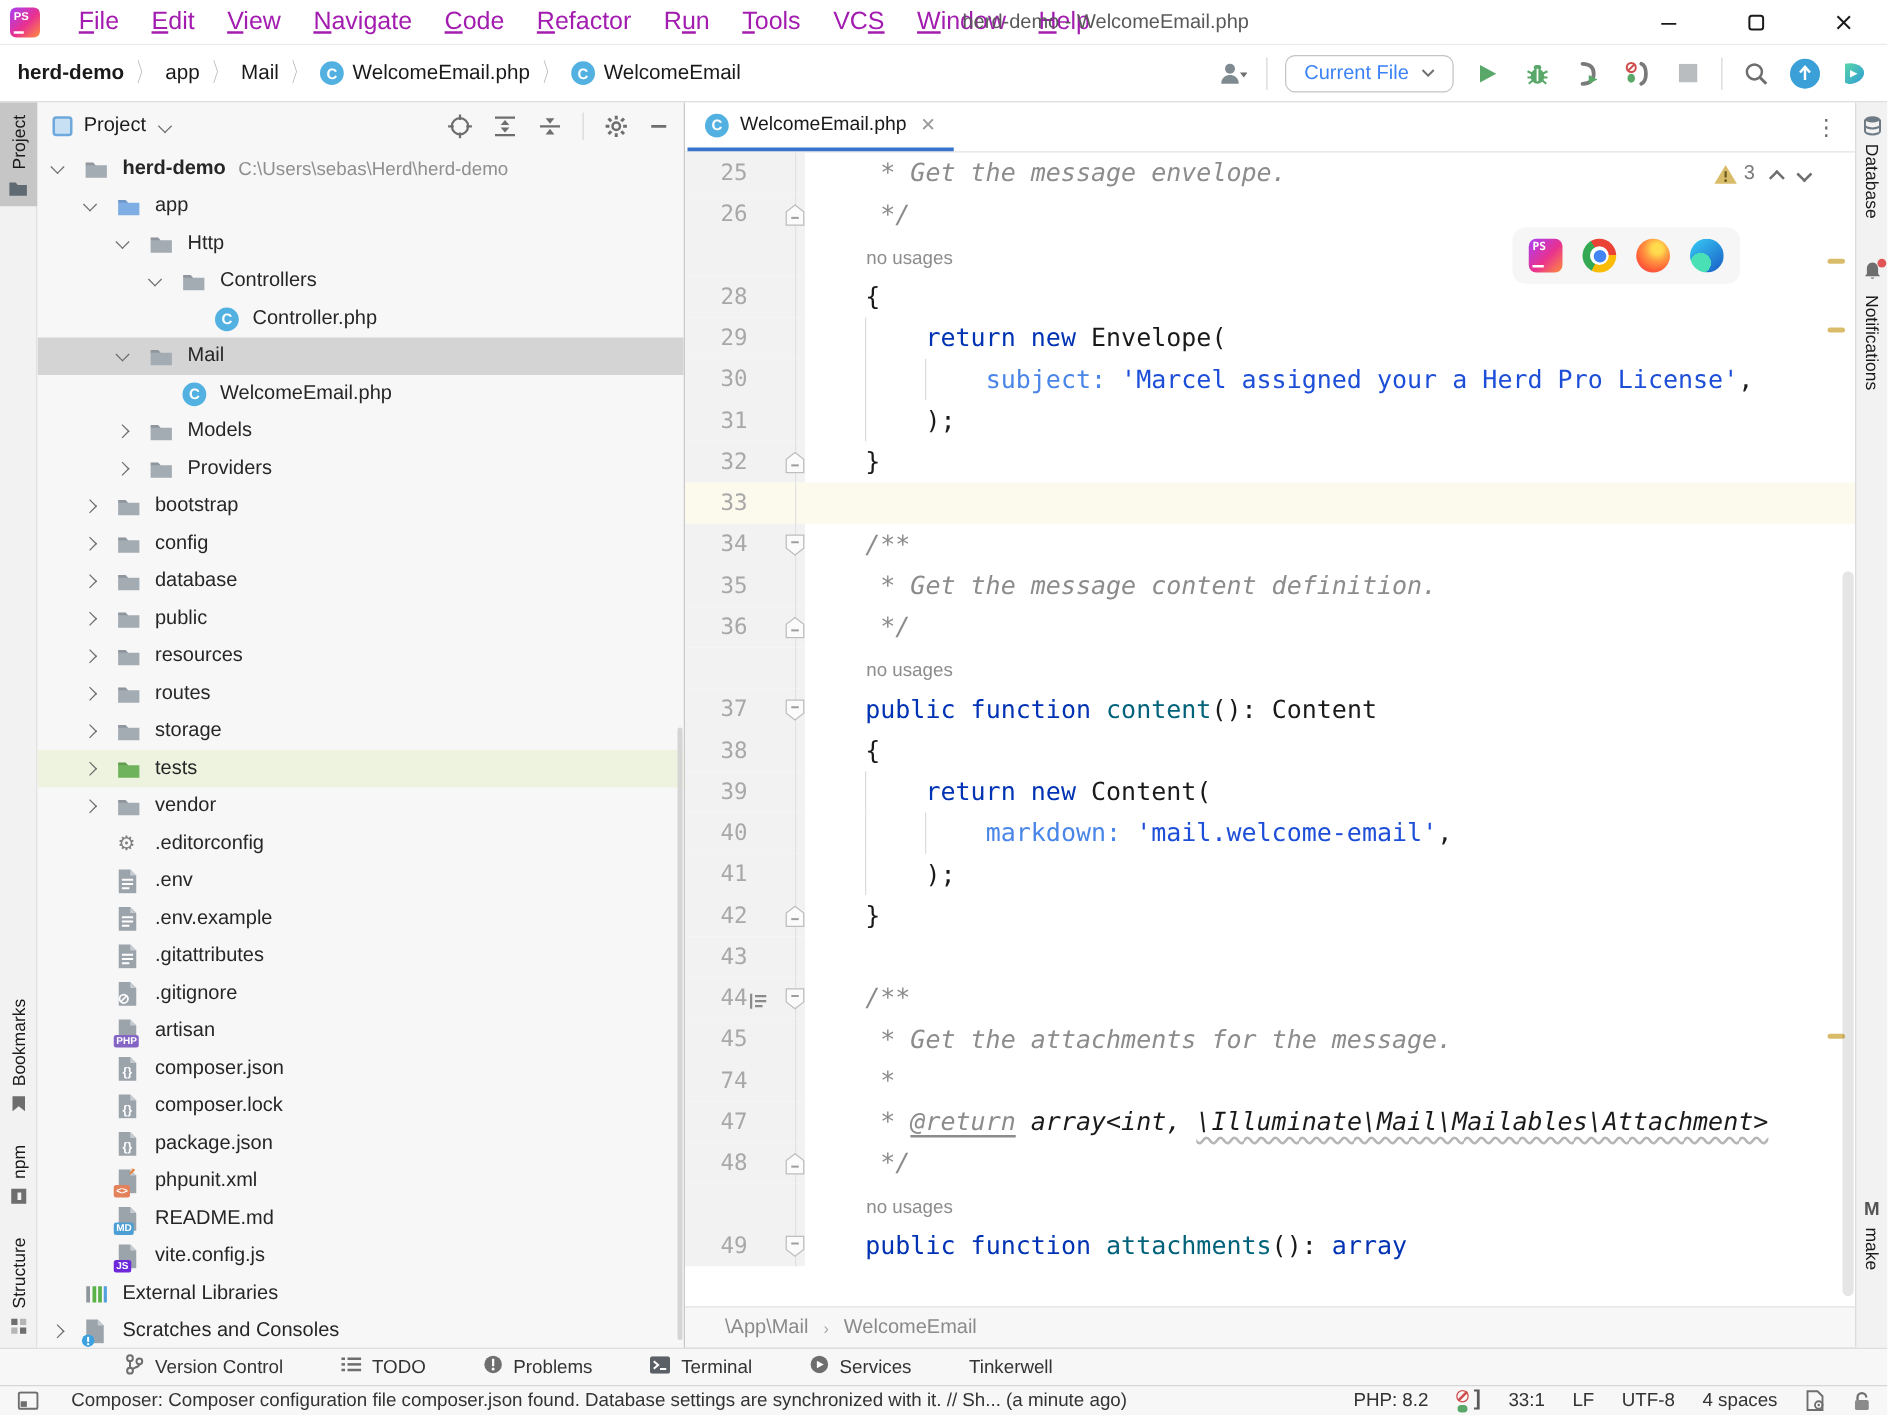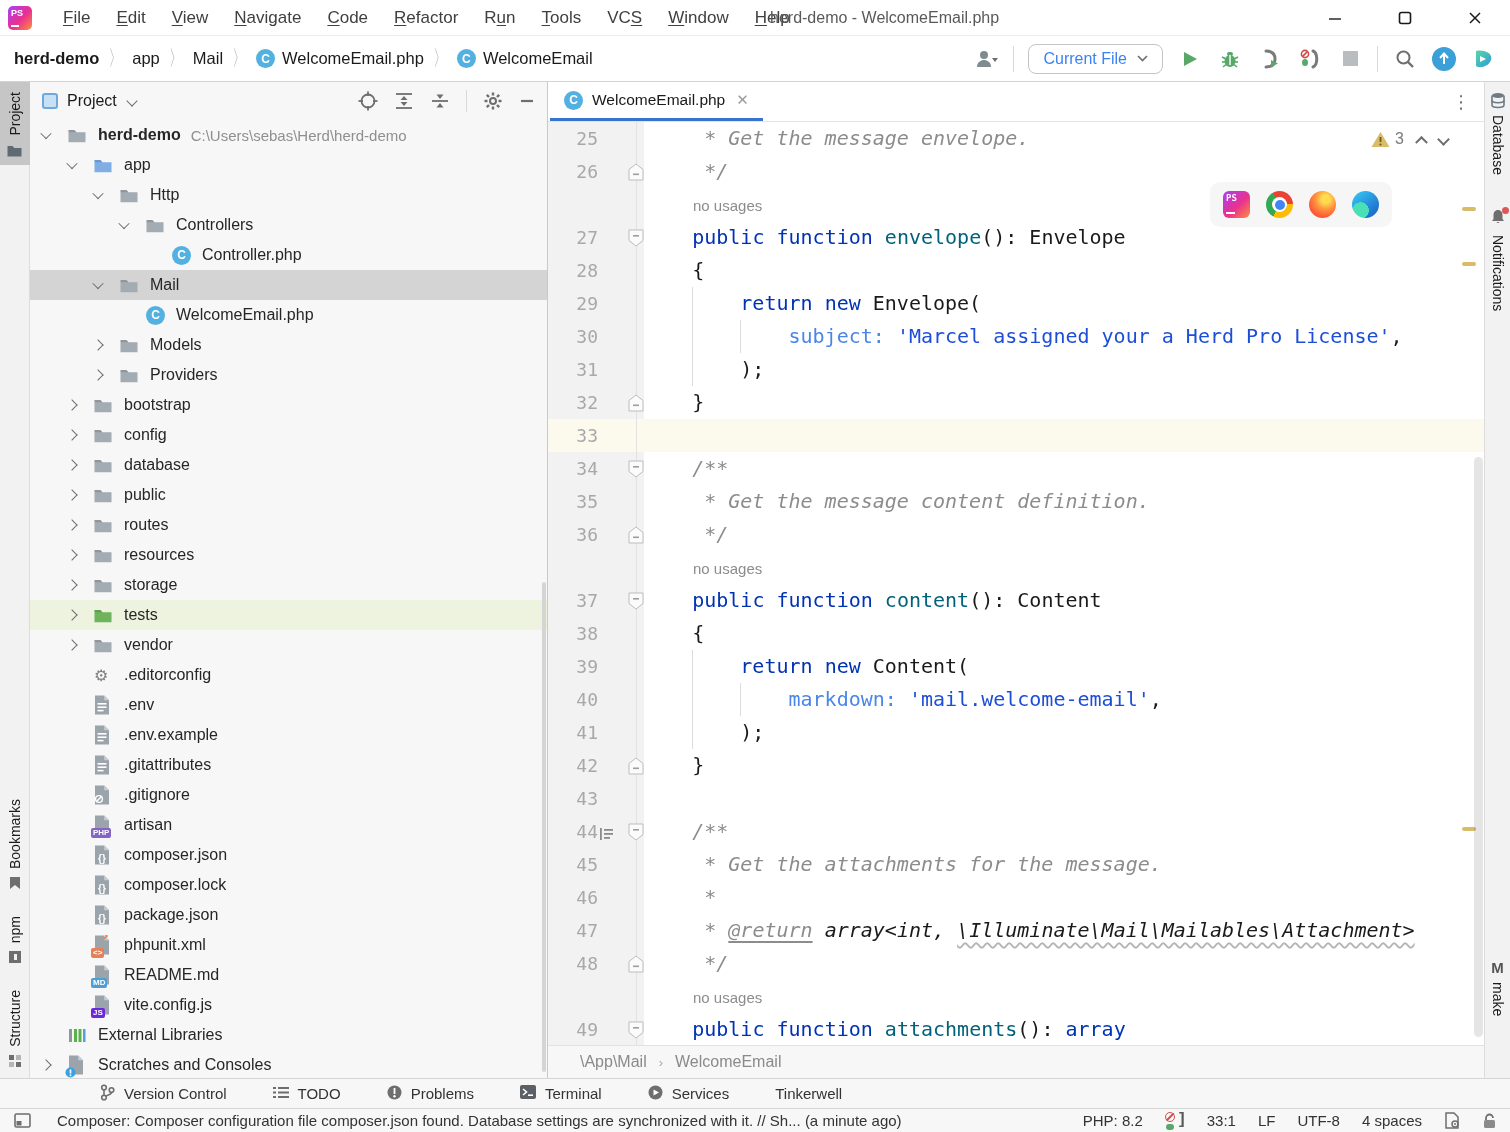--- a/index.html
+++ b/index.html
@@ -8,21 +8,21 @@
   .app { width:1510px; height:1132px; display:flex; flex-direction:column; background:#fff; color:#1a1a1a; }
 
   
   .titlebar { height:36px; flex:0 0 36px; display:flex; align-items:center; background:#fff; border-bottom:1px solid #ececec; position:relative; }
   .ps-logo { width:24px; height:24px; margin-left:8px; border-radius:5px;
     background:linear-gradient(135deg,#a940f5 0%,#e9318f 55%,#ff8e3c 100%);
     position:relative; flex:0 0 24px; }
   .ps-logo span { position:absolute; top:2px; left:3px; color:#fff; font-size:9px; font-weight:bold; }
   .ps-logo i { position:absolute; left:3px; bottom:3px; width:8px; height:2px; background:#fff; }
   .menus { display:flex; margin-left:18px; }
-  .menu-item { padding:0 13px; font-size:17px; color:#404040; cursor:default; }
+  .menu-item { padding:0 13px; font-size:20px; color:#a21caf; cursor:default; }
   .menu-item u { text-decoration:underline; text-underline-offset:2px; }
   .win-title { position:absolute; left:770px; top:0; height:36px; line-height:36px; font-size:16px; color:#595959; }
   .win-controls { margin-left:auto; display:flex; height:36px; }
   .win-btn { width:70px; height:36px; display:flex; align-items:center; justify-content:center; }
 
   
   .toolbar { height:46px; flex:0 0 46px; display:flex; align-items:center; background:#fff; border-bottom:1px solid #d4d4d4; padding:0 14px; }
   .crumbs { display:flex; align-items:center; gap:9px; font-size:16.5px; }
   .crumb { display:flex; align-items:center; gap:7px; color:#1a1a1a; }
   .crumb.bold { font-weight:bold; }
@@ -536,34 +536,34 @@
             <span class="indent" style="width: 26px;"></span>
             <span class="tchev">
               <span class="chev closed"></span>
             </span>
             <span class="ticon">
               <svg width="18" height="15">
                 <path d="M0.5 2 h6 l2 2.2 h9 v10 h-17 z" fill="#a3abb3"></path>
                 <path d="M0.5 2 h6 l2 2.2 h-8 z" fill="rgba(0,0,0,0.12)"></path>
               </svg>
             </span>
+            <span class="tlabel">resources</span>
+          </div>
+          <div class="trow">
+            <span class="indent" style="width: 26px;"></span>
+            <span class="tchev">
+              <span class="chev closed"></span>
+            </span>
+            <span class="ticon">
+              <svg width="18" height="15">
+                <path d="M0.5 2 h6 l2 2.2 h9 v10 h-17 z" fill="#a3abb3"></path>
+                <path d="M0.5 2 h6 l2 2.2 h-8 z" fill="rgba(0,0,0,0.12)"></path>
+              </svg>
+            </span>
             <span class="tlabel">routes</span>
-          </div>
-          <div class="trow">
-            <span class="indent" style="width: 26px;"></span>
-            <span class="tchev">
-              <span class="chev closed"></span>
-            </span>
-            <span class="ticon">
-              <svg width="18" height="15">
-                <path d="M0.5 2 h6 l2 2.2 h9 v10 h-17 z" fill="#a3abb3"></path>
-                <path d="M0.5 2 h6 l2 2.2 h-8 z" fill="rgba(0,0,0,0.12)"></path>
-              </svg>
-            </span>
-            <span class="tlabel">resources</span>
           </div>
           <div class="trow">
             <span class="indent" style="width: 26px;"></span>
             <span class="tchev">
               <span class="chev closed"></span>
             </span>
             <span class="ticon">
               <svg width="18" height="15">
                 <path d="M0.5 2 h6 l2 2.2 h9 v10 h-17 z" fill="#a3abb3"></path>
                 <path d="M0.5 2 h6 l2 2.2 h-8 z" fill="rgba(0,0,0,0.12)"></path>
@@ -803,30 +803,20 @@
                 <span class="foldslot"><svg width="16" height="18">
                     <path d="M8 1 L15 6.5 V17 H1 V6.5 Z" fill="#fbfbfb" stroke="#bdbdbd"></path>
                     <rect x="5" y="10.5" width="6" height="1.6" fill="#9e9e9e"></rect>
                   </svg></span>
               </div>
               <div class="ccell"><span class="c-cm">     */</span></div>
             </div>
             <div class="row">
               <div class="gcell"></div>
               <div class="ccell"><span class="inlay">no usages</span></div>
-            </div>
-            <div class="row">
-              <div class="gcell">
-                <span class="lnum">27</span>
-                <span class="foldslot"><svg width="16" height="18">
-                    <path d="M1 1 H15 V11.5 L8 17 L1 11.5 Z" fill="#fbfbfb" stroke="#bdbdbd"></path>
-                    <rect x="5" y="6" width="6" height="1.6" fill="#9e9e9e"></rect>
-                  </svg></span>
-              </div>
-              <div class="ccell"><span class="c-pl">    </span><span class="c-kw">public</span><span class="c-pl"> </span><span class="c-kw">function</span><span class="c-pl"> </span><span class="c-fn">envelope</span><span class="c-pl">(): Envelope</span></div>
             </div>
             <div class="row">
               <div class="gcell">
                 <span class="lnum">28</span>
               </div>
               <div class="ccell"><span class="c-pl">    {</span></div>
             </div>
             <div class="row">
               <div class="gcell">
                 <span class="lnum">29</span>
@@ -958,21 +948,21 @@
               <div class="ccell"><span class="c-cm">    /**</span></div>
             </div>
             <div class="row">
               <div class="gcell">
                 <span class="lnum">45</span>
               </div>
               <div class="ccell"><span class="c-cm">     * Get the attachments for the message.</span></div>
             </div>
             <div class="row">
               <div class="gcell">
-                <span class="lnum">46</span>
+                <span class="lnum">74</span>
               </div>
               <div class="ccell"><span class="c-cm">     *</span></div>
             </div>
             <div class="row">
               <div class="gcell">
                 <span class="lnum">47</span>
               </div>
               <div class="ccell"><span class="c-cm">     * </span><span class="c-tagu">@return</span><span class="c-cm"> </span><span class="c-tyi">array&lt;int, </span><span class="c-tyw">\Illuminate\Mail\Mailables\Attachment&gt;</span></div>
             </div>
             <div class="row">

